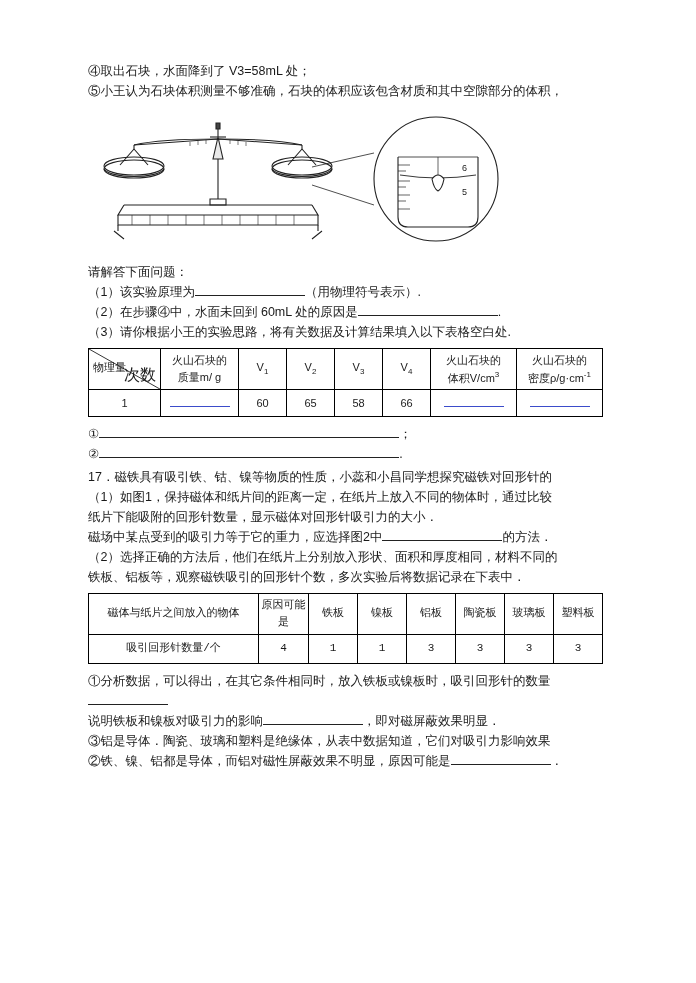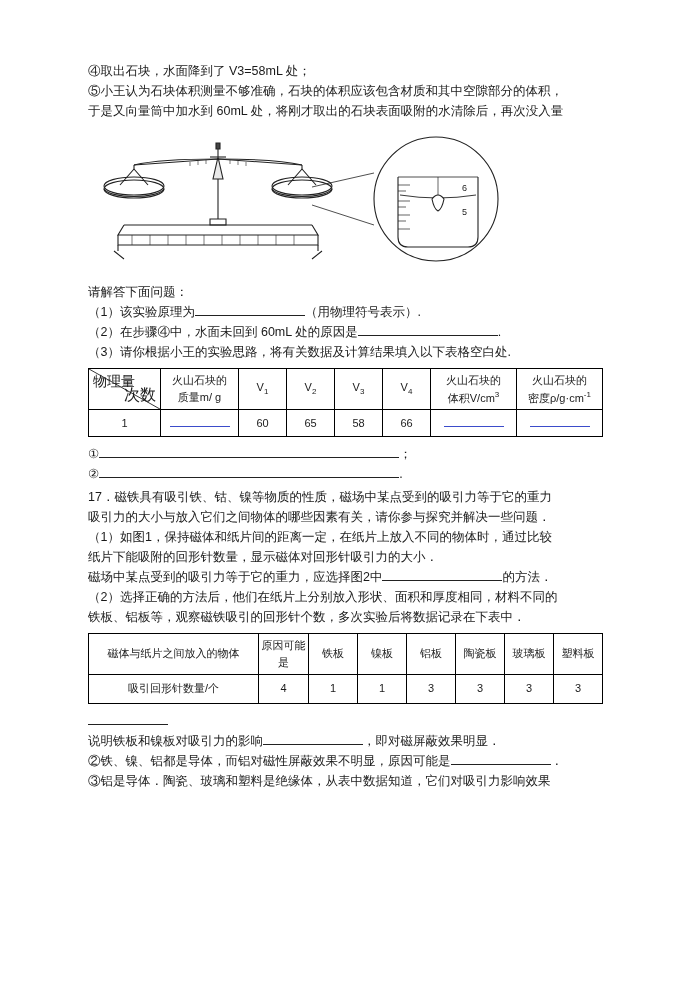--- a/index.html
+++ b/index.html
@@ -74,49 +74,48 @@
   .hdr-split {
     position: relative;
     height: 40px !important;
     padding: 0 !important;
   }
   .hdr-split .diag {
     position: absolute;
     left: 0; top: 0; width: 100%; height: 100%;
   }
   .hdr-split .tl {
-    position: absolute; left: 4px; top: 2px; font-size: 14px;
+    position: absolute; left: 4px; top: 10px; font-size: 11px;
   }
   .hdr-split .br {
     position: absolute; right: 4px; bottom: 2px; font-size: 16px;
   }
   .ul-cell {
     display: inline-block;
     border-bottom: 1px solid #3b4cca;
     width: 60px;
     height: 0.9em;
   }
   sub { font-size: 8px; }
   sup { font-size: 8px; }
 
-  .tbl2 { width: 514px; font-size: 11px; }
+  .tbl2 { width: 514px; font-size: 11px; font-family: Liberation Mono, monospace; }
   .tbl2 td { height: 22px; }
   .tbl2 .lbl { text-align: center; }
 
   .q17 { margin-top: 4px; }
 </style>
 </head>
 <body>
 
 <div class="page">
   <div class="content">
 
     <p class="ln">④取出石块，水面降到了 V3=58mL 处；</p>
     <p class="ln">⑤小王认为石块体积测量不够准确，石块的体积应该包含材质和其中空隙部分的体积，</p>
-    <p class="ln">于是又向量筒中加水到 60mL 处，将刚才取出的石块表面吸附的水清除后，再次没入量</p>
 
     <div class="figure">
       <svg class="fig-svg" width="460" height="148" viewBox="0 0 460 148">
         <g fill="none" stroke="#222" stroke-width="1.1">
 
           <path d="M118 14 l4 0 l0 6 l-4 0 z" fill="#444"></path>
           <path d="M120 20 l0 8"></path>
           <path d="M112 28 l16 0"></path>
 
           <path d="M120 28 l-5 22 l10 0 z" fill="#e9e9e9"></path>
@@ -234,23 +233,22 @@
 
     <p class="ln">
       <span>①</span><span class="blank w300"></span><span>；</span>
     </p>
     <p class="ln">
       <span>②</span><span class="blank w300"></span><span>.</span>
     </p>
 
     <div class="q17">
       <p class="ln">
-        <span>17．</span><span>磁铁具有吸引铁、钴、镍等物质的性质，磁场中某点受到的吸引力等于它的重力</span>
-      </p>
-      <p class="ln">吸引力的大小与放入它们之间物体的哪些因素有关，请你参与探究并解决一些问题．</p>
+        <span>17．</span><span>磁铁具有吸引铁、钴、镍等物质的性质，小蕊和小昌同学想探究磁铁对回形针的</span>
+      </p>
 
       <p class="ln">（1）如图1，保持磁体和纸片间的距离一定，在纸片上放入不同的物体时，通过比较</p>
       <p class="ln">纸片下能吸附的回形针数量，显示磁体对回形针吸引力的大小．</p>
       <p class="ln">
         <span>磁场中某点受到的吸引力等于它的重力，应选择图2中</span><span class="blank w120"></span><span>的方法．</span>
       </p>
 
       <p class="ln">（2）选择正确的方法后，他们在纸片上分别放入形状、面积和厚度相同，材料不同的</p>
       <p class="ln">铁板、铝板等，观察磁铁吸引的回形针个数，多次实验后将数据记录在下表中．</p>
 
@@ -282,26 +280,27 @@
           <td>1</td>
           <td>1</td>
           <td>3</td>
           <td>3</td>
           <td>3</td>
           <td>3</td>
         </tr>
       </tbody>
         </table>
 
+      <p class="ln">①分析数据，可以得出，在其它条件相同时，放入铁板或镍板时，吸引回形针的数量</p>
       <p class="ln">
         <span class="blank w80"></span>
       </p>
       <p class="ln">
         <span>说明铁板和镍板对吸引力的影响</span><span class="blank w100"></span><span>，即对磁屏蔽效果明显．</span>
       </p>
+      <p class="ln">③铝是导体．陶瓷、玻璃和塑料是绝缘体，从表中数据知道，它们对吸引力影响效果</p>
       <p class="ln">
         <span>②铁、镍、铝都是导体，而铝对磁性屏蔽效果不明显，原因可能是</span><span class="blank w100"></span><span>．</span>
       </p>
-      <p class="ln">③铝是导体．陶瓷、玻璃和塑料是绝缘体，从表中数据知道，它们对吸引力影响效果</p>
     </div>
 
   </div>
 </div>
 
 </body></html>

